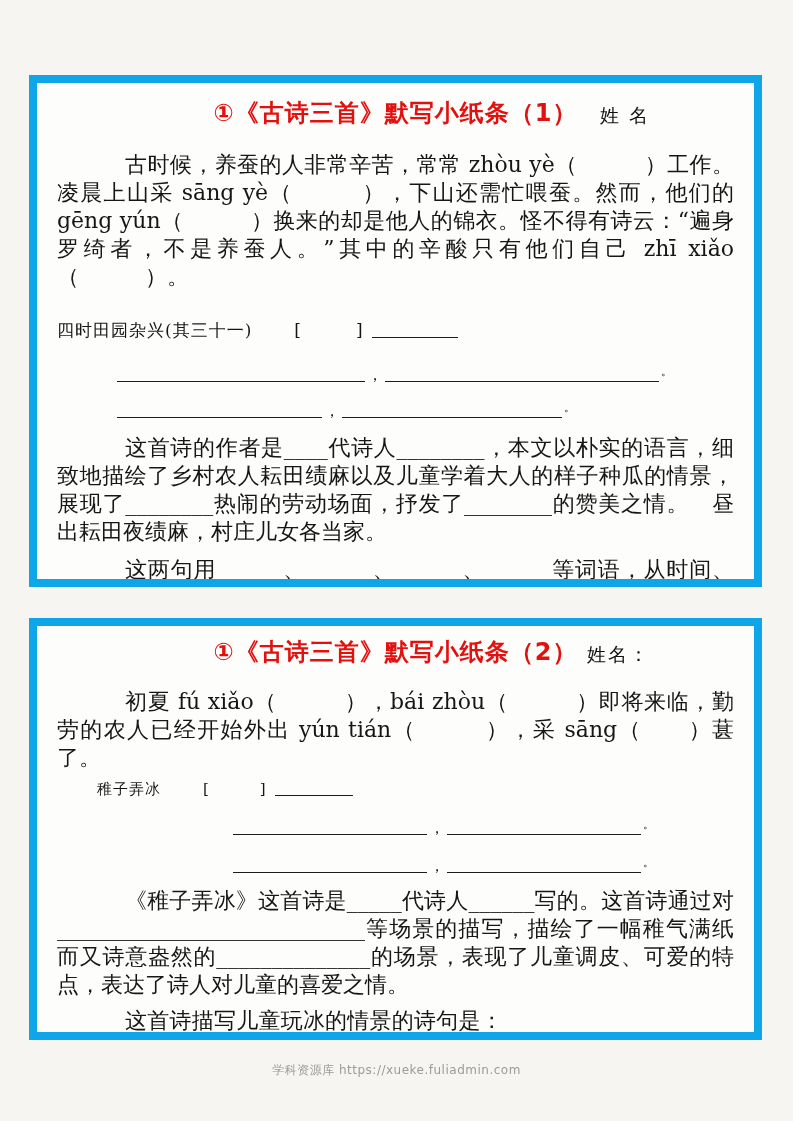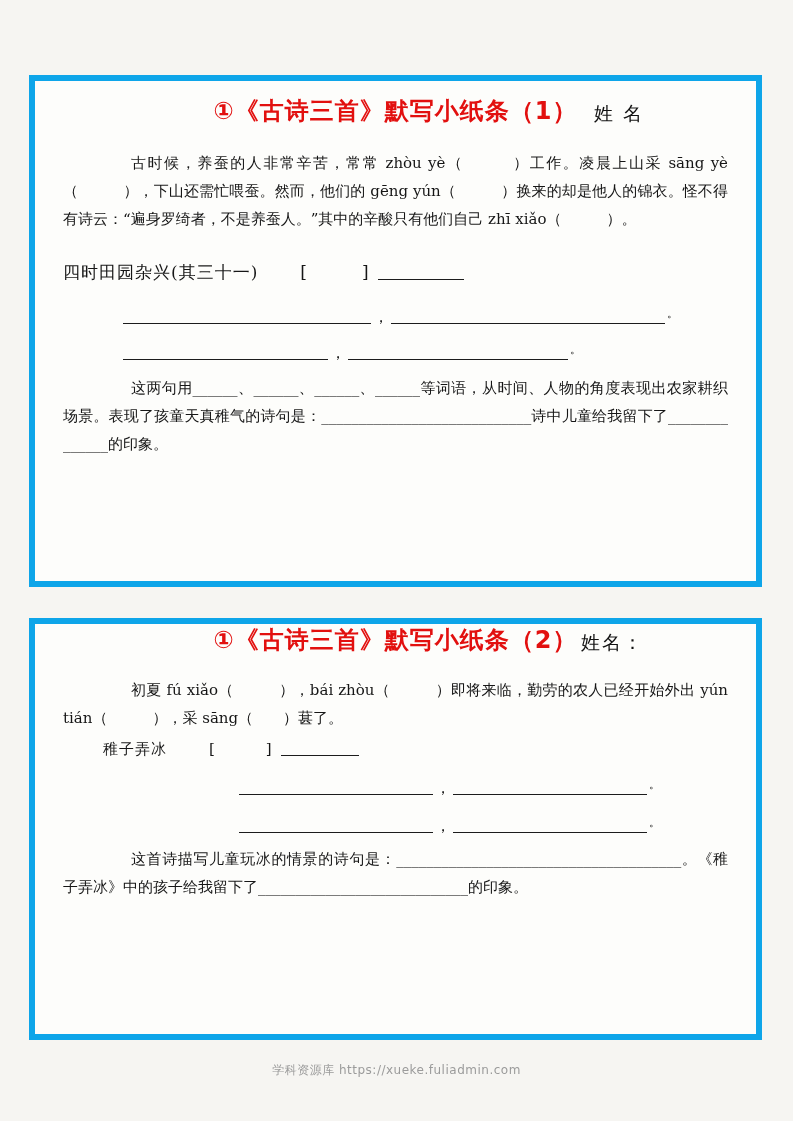--- a/index.html
+++ b/index.html
@@ -7,44 +7,44 @@
     width:793px;height:1121px;
     background:#f6f5f2;
     font-family:"DejaVu Serif","Liberation Serif",serif;
     color:#161616;
   }
   .page{position:relative;width:793px;height:1121px;overflow:hidden;}
 
   .card{
     position:absolute;left:29px;width:733px;
     background:#fdfdfb;
-    border:6px solid #0ea5e9;
+    border:8px solid #0ea5e9;
     box-sizing:border-box;
-    padding:0 28px;
+    padding:0 20px;
     overflow:hidden;
   }
   #card1{top:75px;height:512px;}
   #card2{top:618px;height:422px;}
 
   .title-row{position:relative;text-align:center;height:36px;}
   #card1 .title-row{margin-top:14px;}
-  #card2 .title-row{margin-top:0;}
+  #card2 .title-row{margin-top:10px;}
   .card-title{
     display:inline-block;
     font-family:"DejaVu Sans","Liberation Sans",sans-serif;
     font-weight:bold;font-size:24px;letter-spacing:1px;
     color:#e2100f;
   }
   .name-label{
     position:absolute;right:84px;bottom:4px;
     font-family:"DejaVu Sans","Liberation Sans",sans-serif;
     font-size:19px;color:#111;letter-spacing:2px;
   }
 
-  .para{font-size:15px;line-height:28px;margin:0;text-align:justify;}
+  .para{font-size:22px;line-height:28px;margin:0;text-align:justify;}
   .indent{text-indent:68px;}
   .breakall{word-break:break-all;}
 
   .c1-intro{margin-top:18px;}
   .c1-para2{margin-top:12px;}
   .c1-para3{margin-top:10px;}
   .c2-intro{margin-top:16px;}
   .c2-para2{margin-top:10px;}
   .c2-para3{margin-top:8px;}
 
@@ -98,20 +98,21 @@
       <span class="poem-title">四时田园杂兴(其三十一)</span><span class="bracket">[　　]</span><span class="blank author-blank"></span>
     </div>
 
     <div class="poem-line c1-l1">
       <span class="blank c1-b1"></span><span class="punct">，</span><span class="blank c1-b2"></span><span class="endp">。</span>
     </div>
     <div class="poem-line c1-l2">
       <span class="blank c1-b3"></span><span class="punct">，</span><span class="blank c1-b4"></span><span class="endp">。</span>
     </div>
 
+    <p class="para indent breakall c1-para2">这首诗的作者是____代诗人________，本文以朴实的语言，细致地描绘了乡村农人耘田绩麻以及儿童学着大人的样子种瓜的情景，展现了________热闹的劳动场面，抒发了________的赞美之情。　昼出耘田夜绩麻，村庄儿女各当家。</p>
     <p class="para indent breakall c1-para3">这两句用______、______、______、______等词语，从时间、人物的角度表现出农家耕织场景。表现了孩童天真稚气的诗句是：____________________________诗中儿童给我留下了______________的印象。</p>
   </div>
 
   <div class="card" id="card2">
     <div class="title-row">
       <span class="card-title">①《古诗三首》默写小纸条（2）</span>
       <span class="name-label">姓名：</span>
     </div>
 
     <p class="para indent c2-intro">初夏 fú xiǎo（　　　），bái zhòu（　　　）即将来临，勤劳的农人已经开始外出 yún tián（　　　），采 sāng（　　）葚了。</p>
@@ -120,17 +121,18 @@
       <span class="poem-title">稚子弄冰</span><span class="bracket">[　　]</span><span class="blank author-blank"></span>
     </div>
 
     <div class="poem-line c2-l1">
       <span class="blank c2-b"></span><span class="punct">，</span><span class="blank c2-b"></span><span class="endp">。</span>
     </div>
     <div class="poem-line c2-l2">
       <span class="blank c2-b"></span><span class="punct">，</span><span class="blank c2-b"></span><span class="endp">。</span>
     </div>
 
+    <p class="para indent breakall c2-para2">《稚子弄冰》这首诗是_____代诗人______写的。这首诗通过对____________________________等场景的描写，描绘了一幅稚气满纸而又诗意盎然的______________的场景，表现了儿童调皮、可爱的特点，表达了诗人对儿童的喜爱之情。</p>
     <p class="para indent breakall c2-para3">这首诗描写儿童玩冰的情景的诗句是：______________________________________。《稚子弄冰》中的孩子给我留下了____________________________的印象。</p>
   </div>
 
   <div class="footer">学科资源库 https://xueke.fuliadmin.com</div>
 </div>
 
 </body></html>

